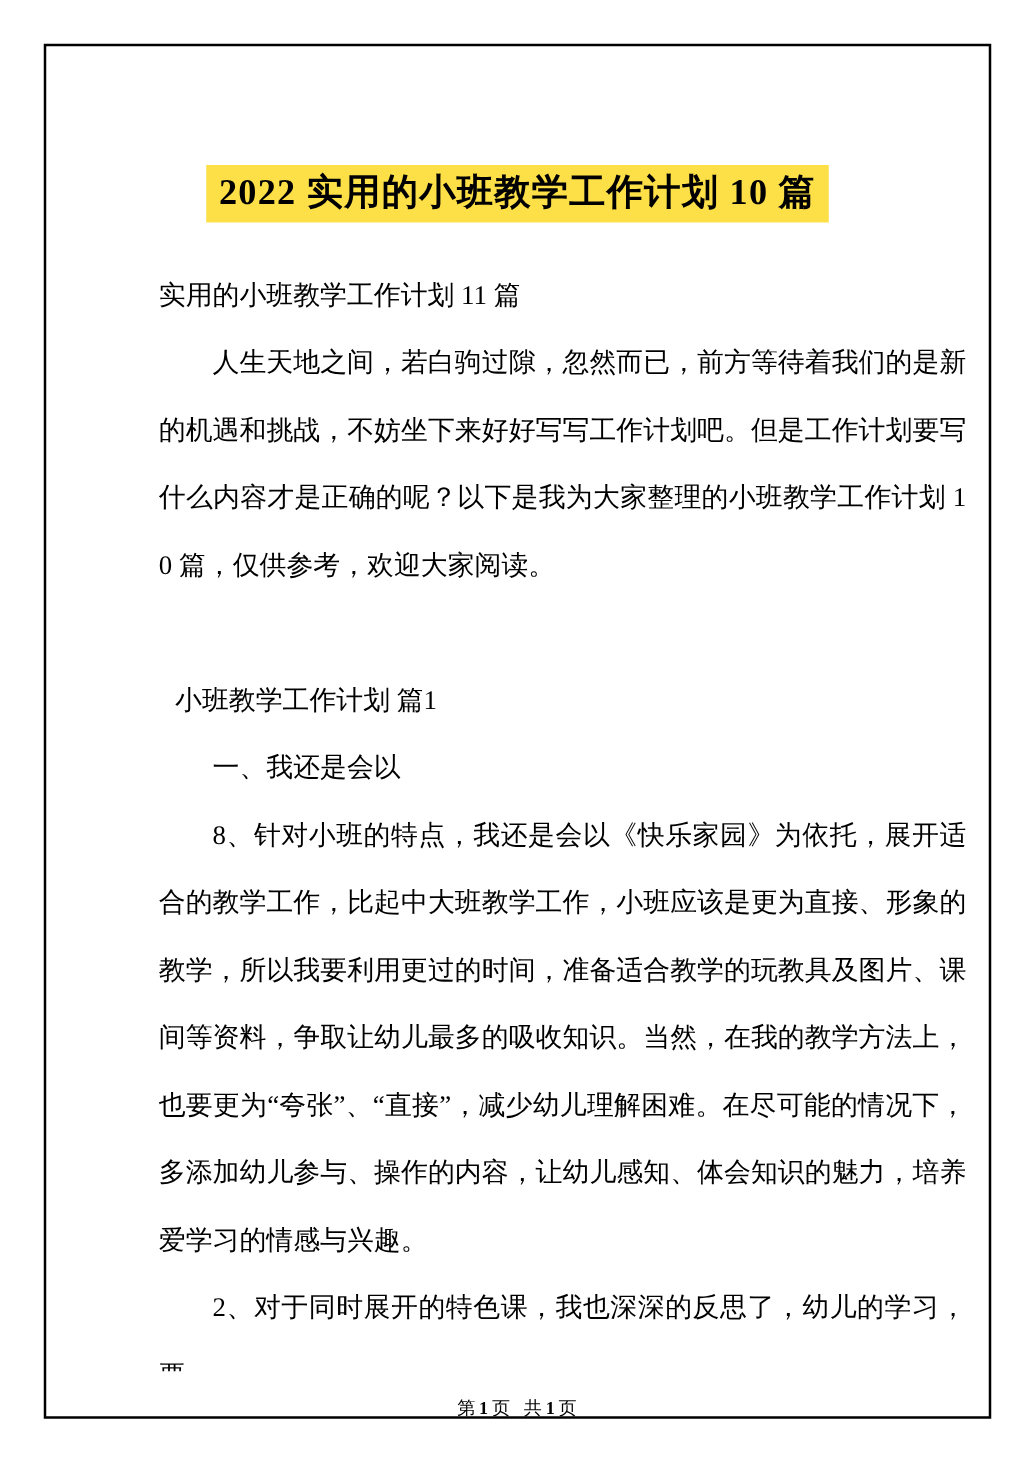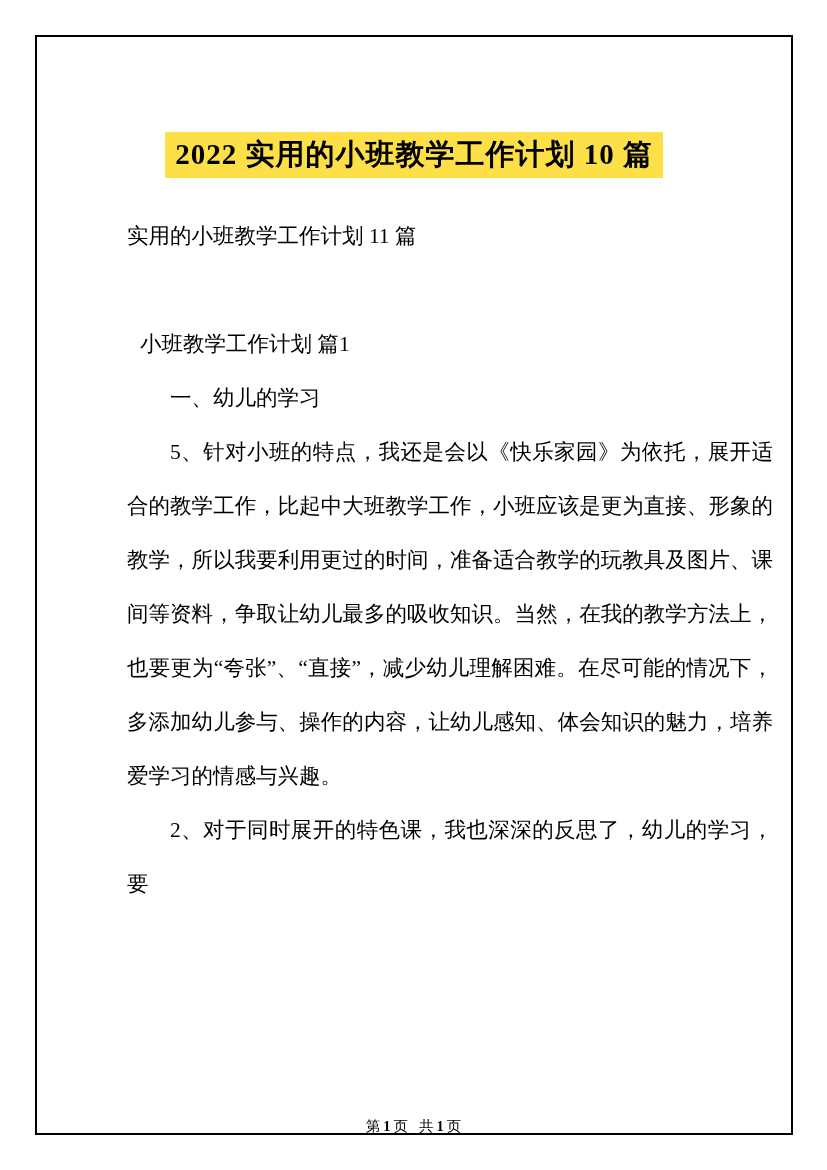--- a/index.html
+++ b/index.html
@@ -71,22 +71,23 @@
 </head>
 <body>
 
 <div class="page">
   <div class="frame">
 
     <h1 class="doc-title"><span class="hl">2022 实用的小班教学工作计划 10 篇</span></h1>
 
     <div class="doc-body">
       <p>实用的小班教学工作计划 11 篇</p>
+      <p class="indent">人生天地之间，若白驹过隙，忽然而已，前方等待着我们的是新的机遇和挑战，不妨坐下来好好写写工作计划吧。但是工作计划要写什么内容才是正确的呢？以下是我为大家整理的小班教学工作计划 10 篇，仅供参考，欢迎大家阅读。</p>
       <p class="section-gap">小班教学工作计划 篇1</p>
-      <p class="indent">一、幼儿的学习</p>
-      <p class="indent">5、针对小班的特点，我还是会以《快乐家园》为依托，展开适合的教学工作，比起中大班教学工作，小班应该是更为直接、形象的教学，所以我要利用更过的时间，准备适合教学的玩教具及图片、课间等资料，争取让幼儿最多的吸收知识。当然，在我的教学方法上，也要更为“夸张”、“直接”，减少幼儿理解困难。在尽可能的情况下，多添加幼儿参与、操作的内容，让幼儿感知、体会知识的魅力，培养爱学习的情感与兴趣。</p>
+      <p class="indent">一、我还是会以</p>
+      <p class="indent">8、针对小班的特点，我还是会以《快乐家园》为依托，展开适合的教学工作，比起中大班教学工作，小班应该是更为直接、形象的教学，所以我要利用更过的时间，准备适合教学的玩教具及图片、课间等资料，争取让幼儿最多的吸收知识。当然，在我的教学方法上，也要更为“夸张”、“直接”，减少幼儿理解困难。在尽可能的情况下，多添加幼儿参与、操作的内容，让幼儿感知、体会知识的魅力，培养爱学习的情感与兴趣。</p>
       <p class="indent">2、对于同时展开的特色课，我也深深的反思了，幼儿的学习，要</p>
     </div>
 
     <div class="page-footer"><span>第</span><b>1</b><span>页</span><span class="gap"></span><span>共</span><b>1</b><span>页</span></div>
 
   </div>
 </div>
 
 </body></html>

